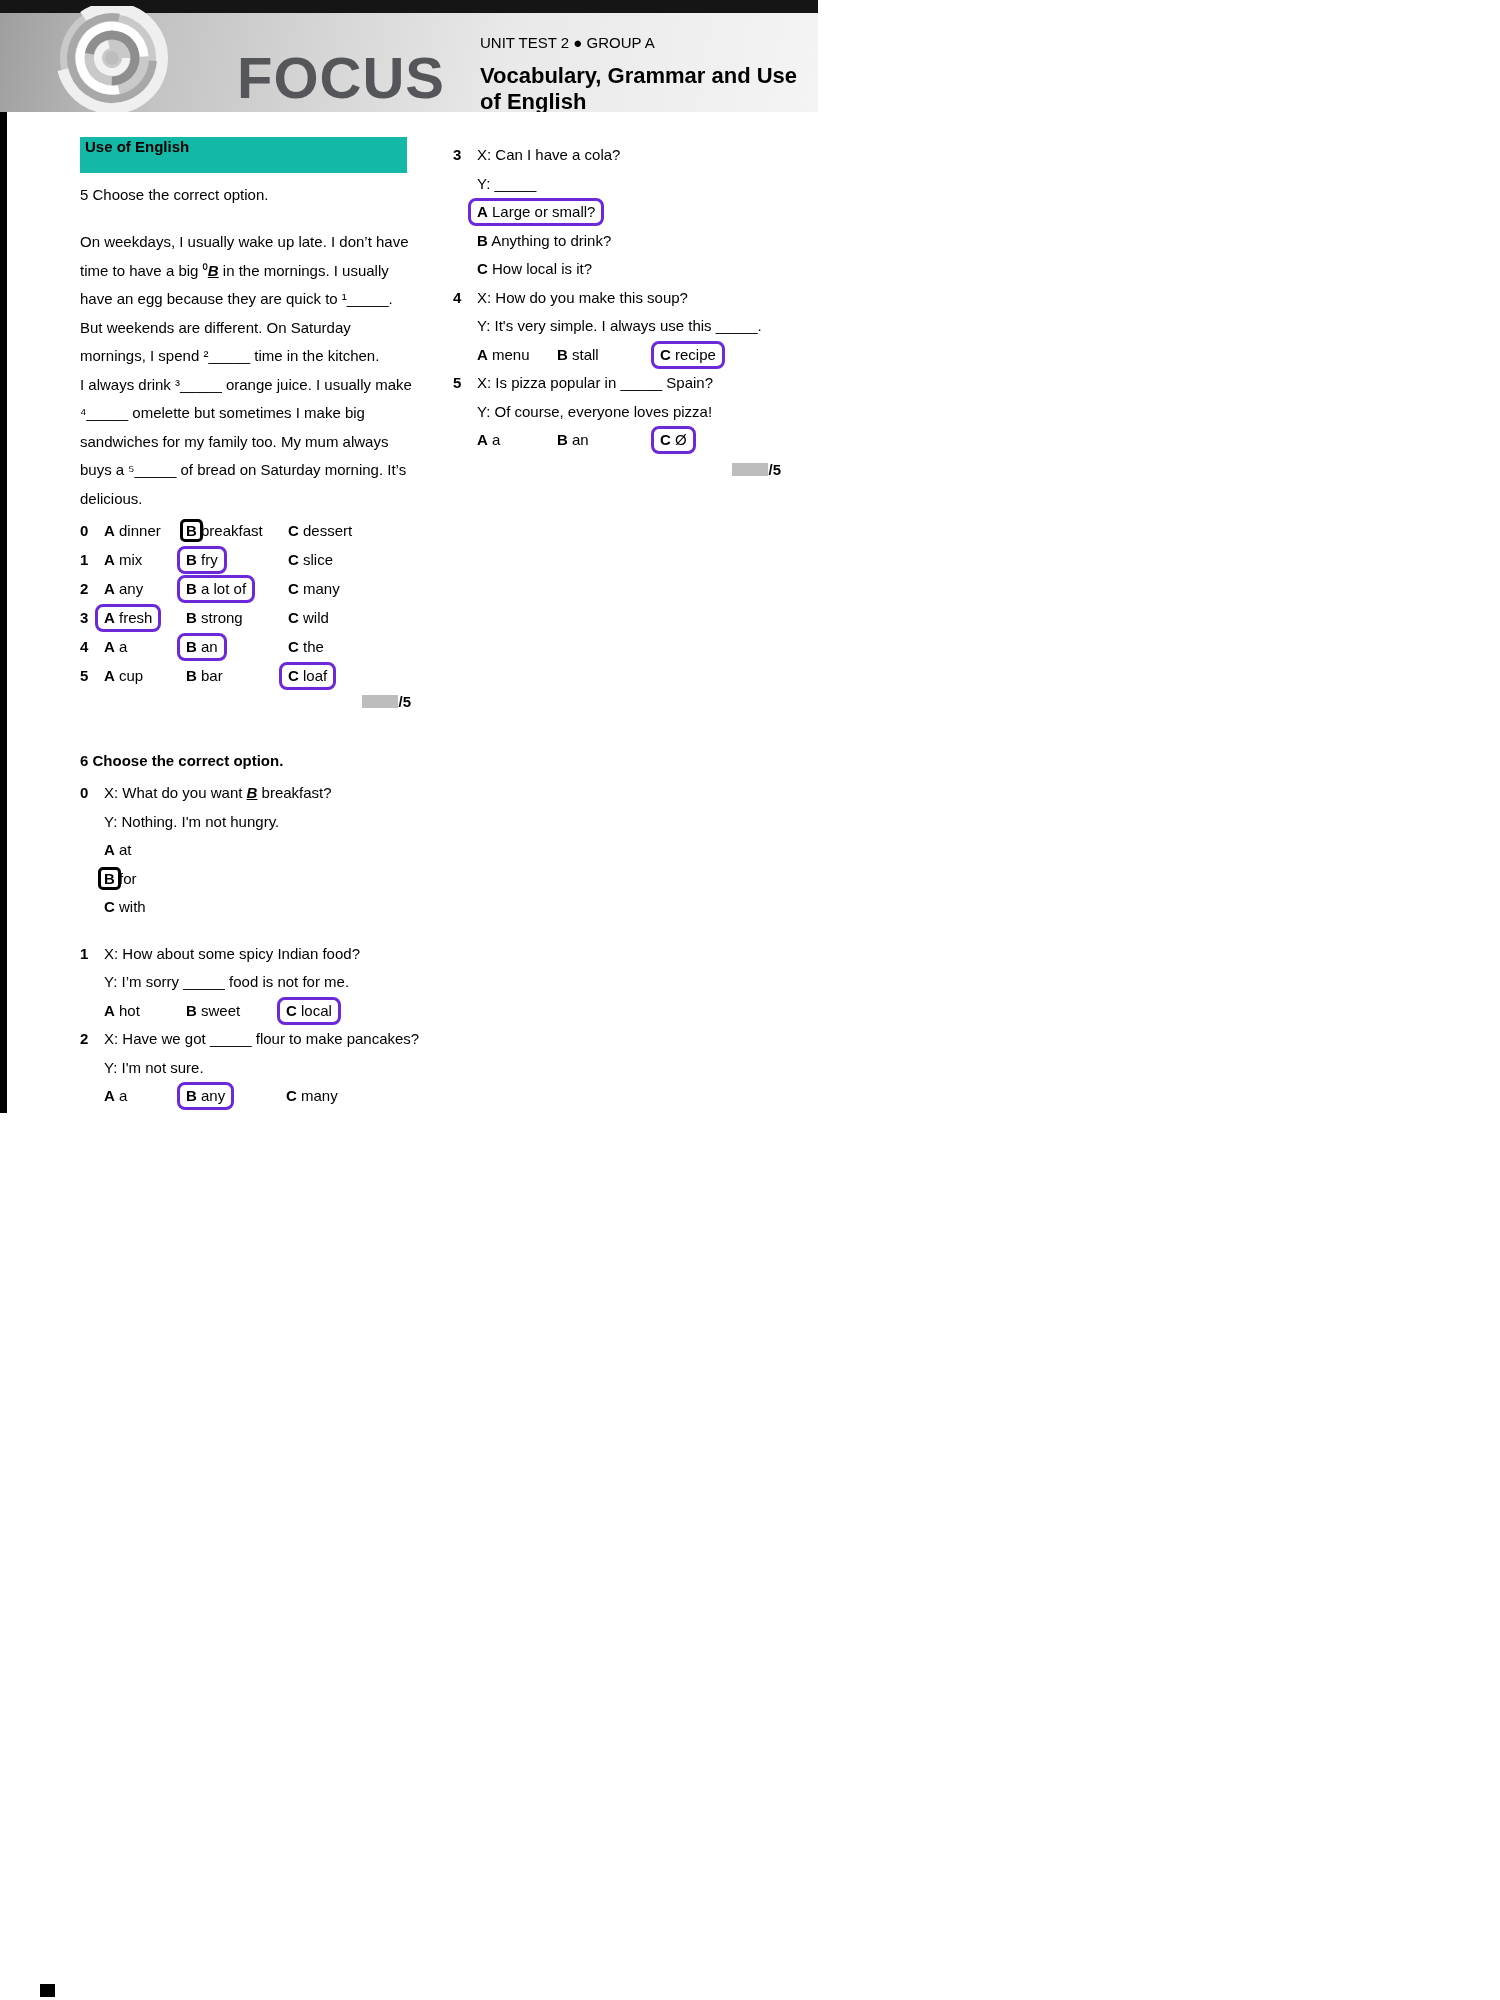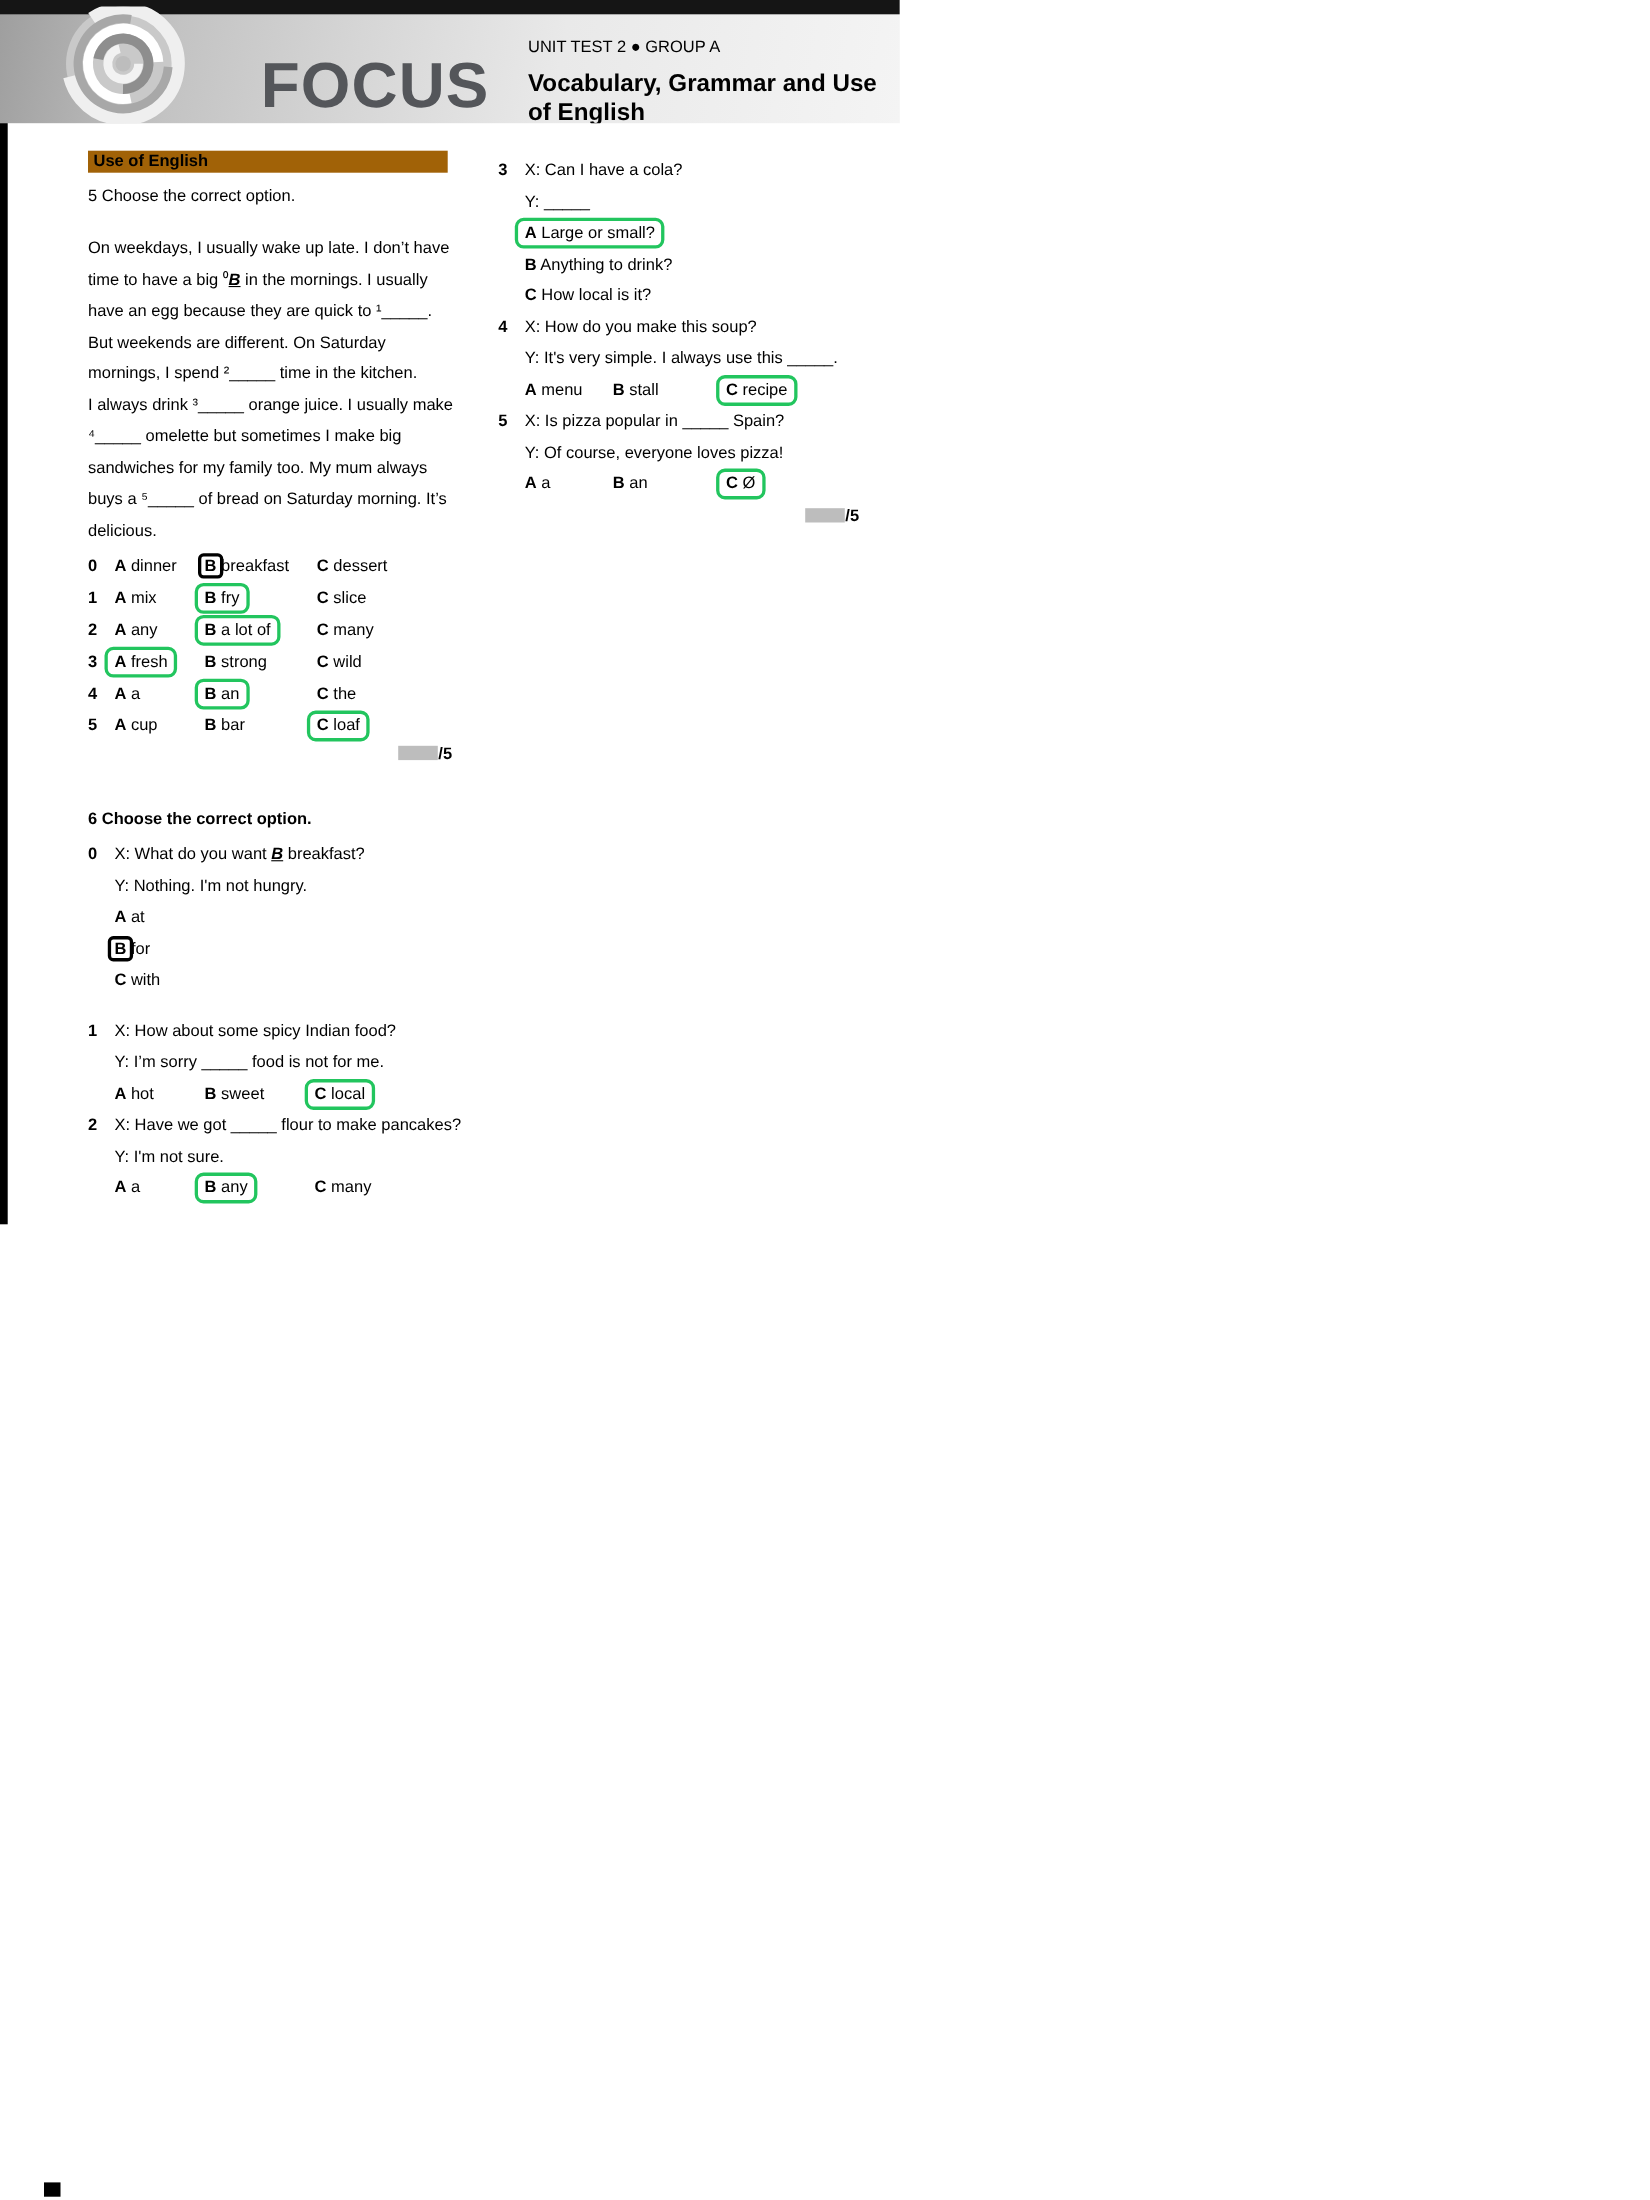--- a/index.html
+++ b/index.html
@@ -28,39 +28,39 @@
 
   
   .left-rail   { position:absolute; left:0; top:112px; width:7px; height:1001px; background:#000; }
   .corner-mark { position:absolute; left:40px; top:1984px; width:15px; height:13px; background:#000; }
 
   
   .left-col  { position:absolute; left:80px;  top:137px; width:345px; font-size:15px; }
   .right-col { position:absolute; left:453px; top:133px; width:340px; font-size:15px; padding-top:8px; }
 
   .sec-heading {
-    background:#a16207; width:327px; height:20px; line-height:20px;
+    background:#14b8a6; width:327px; height:36px; line-height:20px;
     padding-left:5px; font-weight:bold;
   }
   .instr { font-weight:normal; margin-top:13px; }
   .instr2 { font-weight:bold; margin-top:41px; }
 
   .para { margin-top:25px; line-height:28.5px; }
 
   .ans-inline { font-weight:bold; font-style:italic; text-decoration:underline; }
 
   
   .opt-grid { margin-top:3px; }
   .opt-row  { display:grid; grid-template-columns:24px 82px 102px auto; align-items:center; height:29px; }
   .num  { font-weight:bold; }
   .optl { font-weight:bold; }
 
   
   .abox {
-    display:inline-block; border:3px solid #22c55e; border-radius:8px;
+    display:inline-block; border:3px solid #6d28d9; border-radius:8px;
     padding:1px 6px; margin:-4px -9px; line-height:20px; white-space:nowrap;
   }
   .lbox {
     display:inline-block; border:3px solid #000; border-radius:5px;
     padding:0 3px; margin:-3px -6px; line-height:17px;
   }
 
   
   .score-row { text-align:right; margin-top:3px; font-weight:bold; padding-right:14px; height:18px; }
   .score-blank { display:inline-block; width:36px; height:13px; background:#bdbdbd; vertical-align:-1px; }

